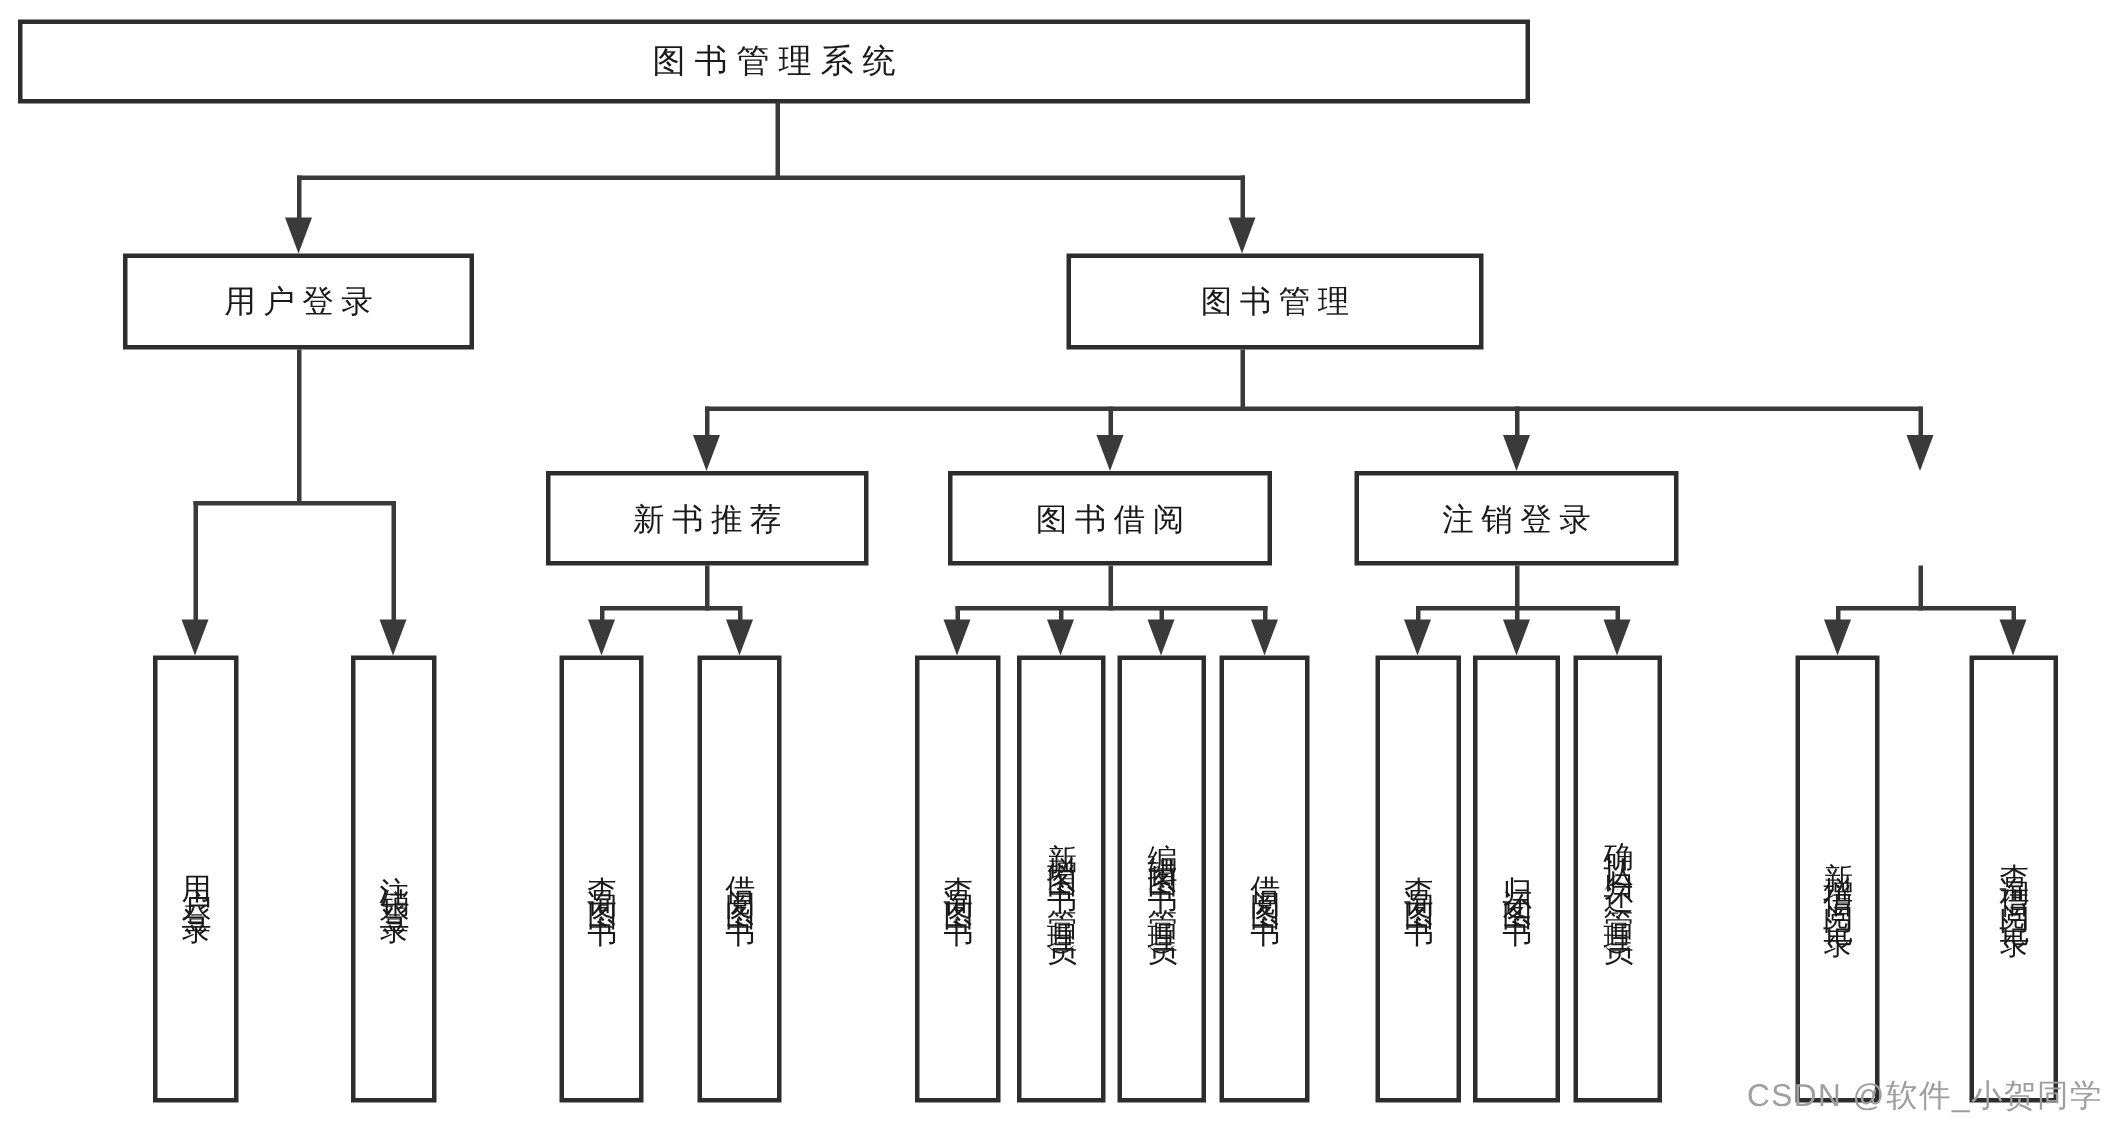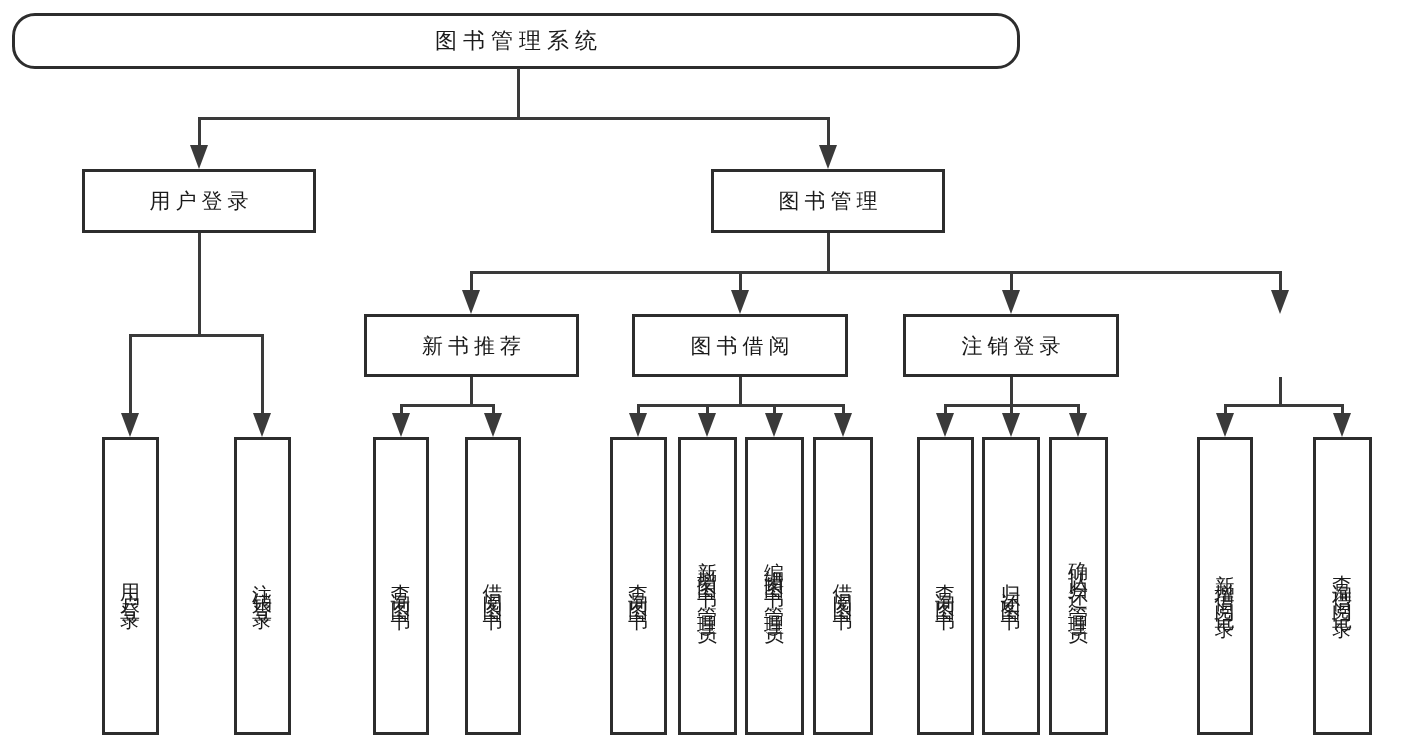--- a/index.html
+++ b/index.html
@@ -67,31 +67,31 @@
     letter-spacing: 1px;
     z-index: 10;
     white-space: nowrap;
   }
 </style>
 </head>
 <body>
 
 <div class="canvas">
 
-  <div class="node root-label" style="left:12px; top:13px; width:1008px; height:56px;border-radius:23px;">图书管理系统</div>
+  <div class="node root-label" style="left:12px; top:13px; width:1008px; height:56px;">图书管理系统</div>
 
   <div class="v" style="left:517px; top:68px; height:52px;"></div>
   <div class="h" style="left:198px; top:117px; width:632px;"></div>
   <div class="v" style="left:198px; top:117px; height:32px;"></div>
   <div class="arrow" style="left:190px; top:145px;"></div>
   <div class="v" style="left:827px; top:117px; height:32px;"></div>
   <div class="arrow" style="left:819px; top:145px;"></div>
 
   <div class="node h-label" style="left:82px; top:169px; width:234px; height:64px;">用户登录</div>
-  <div class="node h-label" style="left:711px; top:169px; width:234px; height:64px;">图书管理</div>
+  <div class="node h-label" style="left:711px; top:169px; width:278px; height:64px;">图书管理</div>
 
   <div class="v" style="left:198px; top:233px; height:103px;"></div>
   <div class="h" style="left:129px; top:334px; width:135px;"></div>
   <div class="v" style="left:129px; top:334px; height:82px;"></div>
   <div class="arrow" style="left:121px; top:413px;"></div>
   <div class="v" style="left:261px; top:334px; height:82px;"></div>
   <div class="arrow" style="left:253px; top:413px;"></div>
 
   <div class="v" style="left:827px; top:233px; height:41px;"></div>
   <div class="h" style="left:470px; top:271px; width:811px;"></div>
@@ -179,14 +179,15 @@
     <span>确认归还（管理员）</span>
   </div>
 
   <div class="node leaf" style="left:1197px; top:437px; width:56px; height:298px;">
     <span>新增借阅记录</span>
   </div>
   <div class="node leaf" style="left:1313px; top:437px; width:59px; height:298px;">
     <span>查询借阅记录</span>
   </div>
 
+  <div class="watermark">CSDN @软件_小贺同学</div>
 
 </div>
 
 </body></html>

